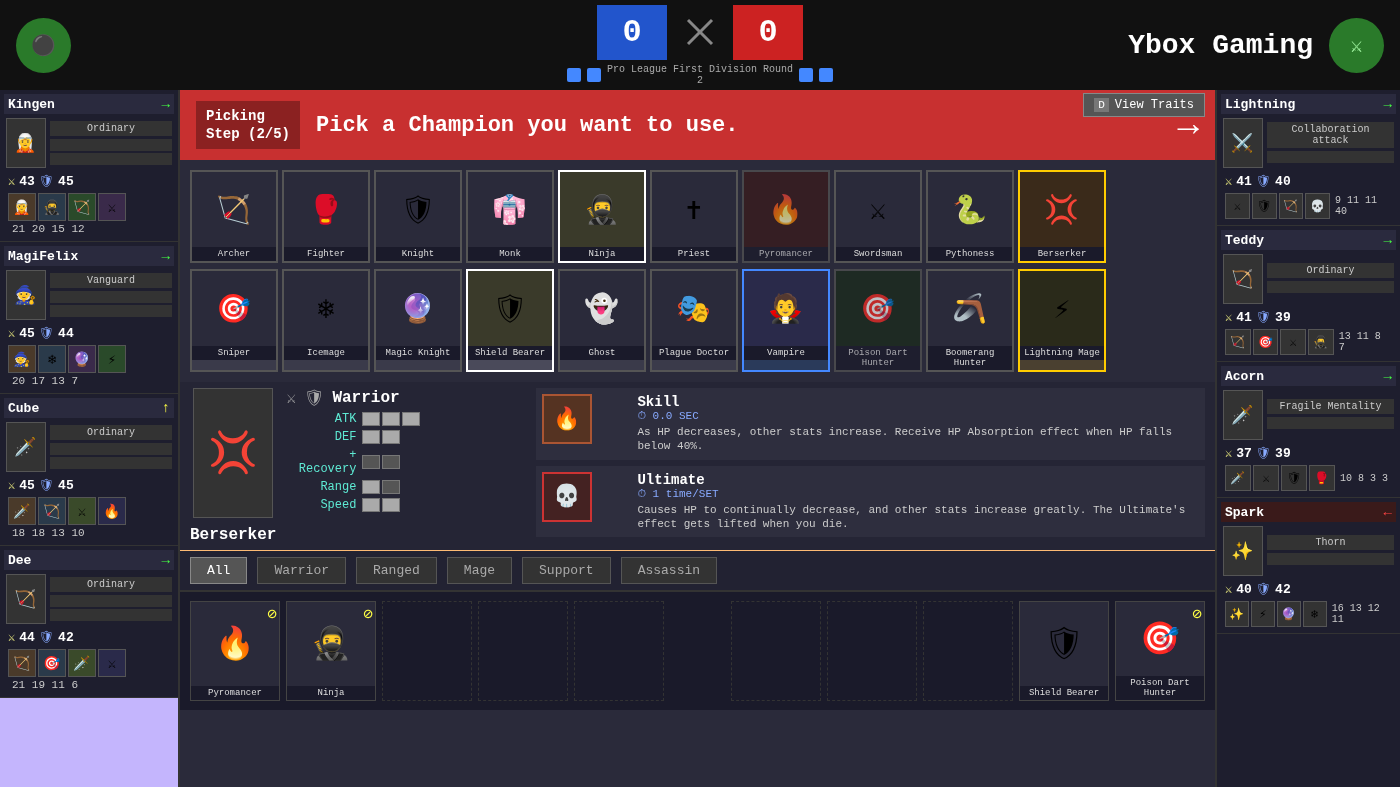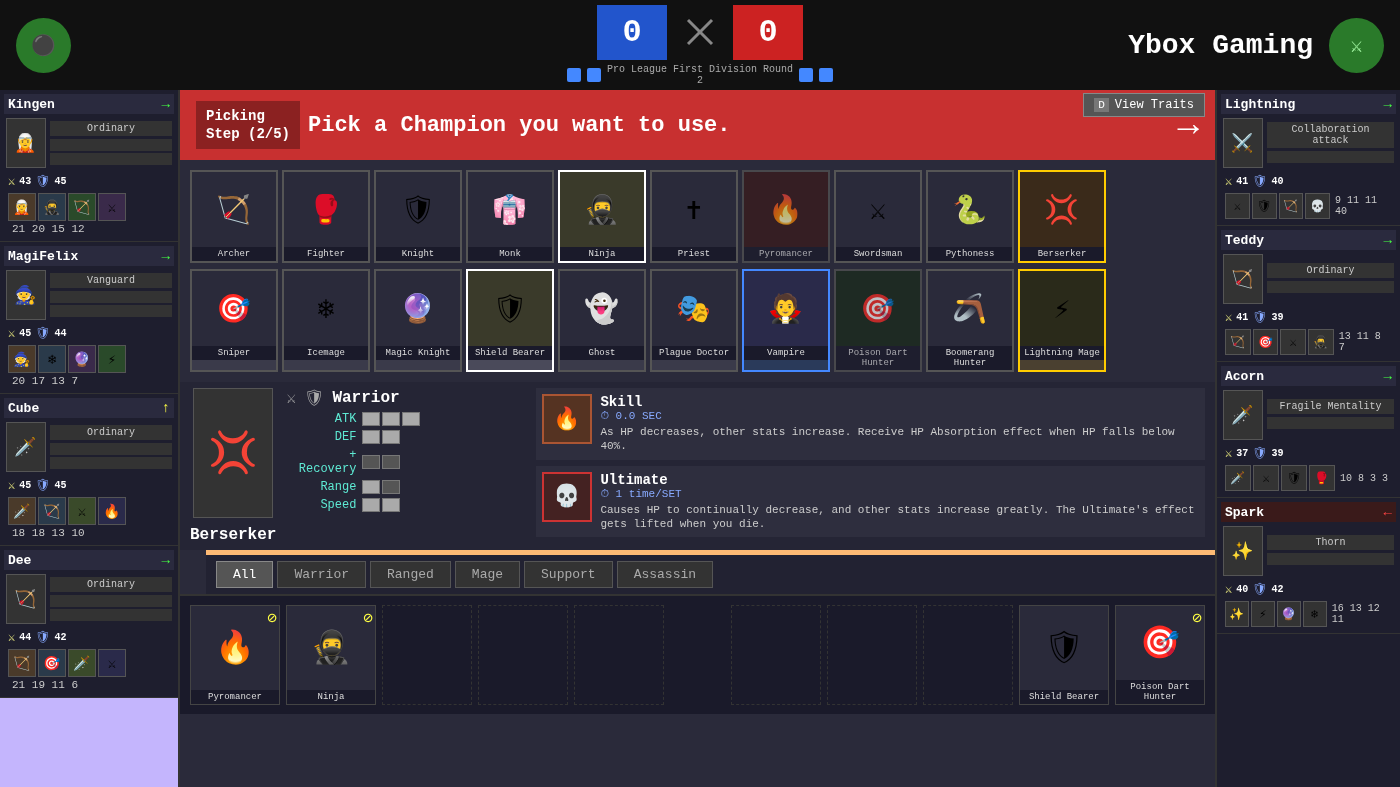--- a/index.html
+++ b/index.html
@@ -160,21 +160,21 @@
     }
     .player-stats-row {
       display: flex;
       align-items: center;
       gap: 4px;
       padding: 2px 4px;
     }
     .stat-sword { color: #ff8; font-size: 12px; }
     .stat-shield { color: #8af; font-size: 12px; }
     .stat-val {
-      color: white; font-size: 10px; font-weight: bold;
+      color: white; font-size: 13px; font-weight: bold;
     }
     .mini-chars {
       display: flex;
       gap: 2px;
       padding: 2px 4px;
       flex-wrap: wrap;
     }
     .mini-char {
       width: 28px; height: 28px;
       background: #333;
@@ -208,21 +208,21 @@
       display: flex;
       flex-direction: column;
     }
 
     
     .picking-header {
       background: #c83030;
       padding: 10px 16px;
       display: flex;
       align-items: center;
-      gap: 8px;
+      gap: 16px;
       min-height: 70px;
     }
     .picking-step-box {
       background: rgba(0,0,0,0.3);
       padding: 6px 10px;
       color: white;
       font-size: 14px;
       font-weight: bold;
       line-height: 1.3;
       white-space: nowrap;
@@ -395,39 +395,39 @@
       width: 50px; height: 50px;
       background: #444;
       border: 2px solid #666;
       display: flex; align-items: center; justify-content: center;
       font-size: 22px;
     }
     .skill-icon.skill { background: #553322; border-color: #aa5533; }
     .skill-icon.ultimate { background: #442222; border-color: #cc3333; }
     .skill-info {
       flex: 1;
+      margin-left: 37px;
     }
     .skill-name {
       color: white; font-size: 14px; font-weight: bold;
     }
     .skill-timing {
       color: #8af; font-size: 11px;
     }
     .skill-desc {
       color: #ccc; font-size: 11px; line-height: 1.3; margin-top: 3px;
     }
 
     
     .filter-tabs {
       display: flex;
-      gap: 4px;
+      gap: 10px;
       padding: 6px 10px;
       background: #222232;
-      border-top: 5px solid #fdba74;
-      margin-left: 26px;
+      border-top: 1px solid #fdba74;
     }
     .filter-tab {
       padding: 5px 16px;
       background: #333;
       color: #aaa;
       font-size: 13px;
       cursor: pointer;
       border: 1px solid #555;
     }
     .filter-tab.active {

